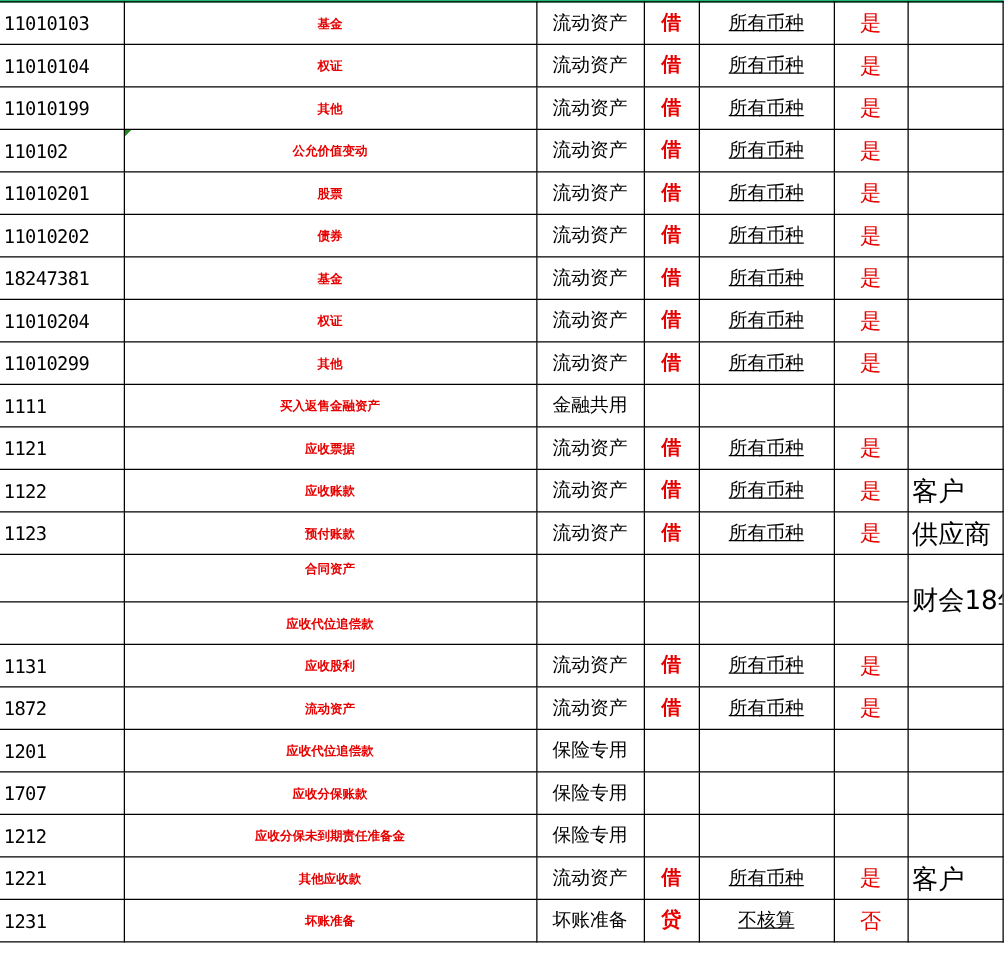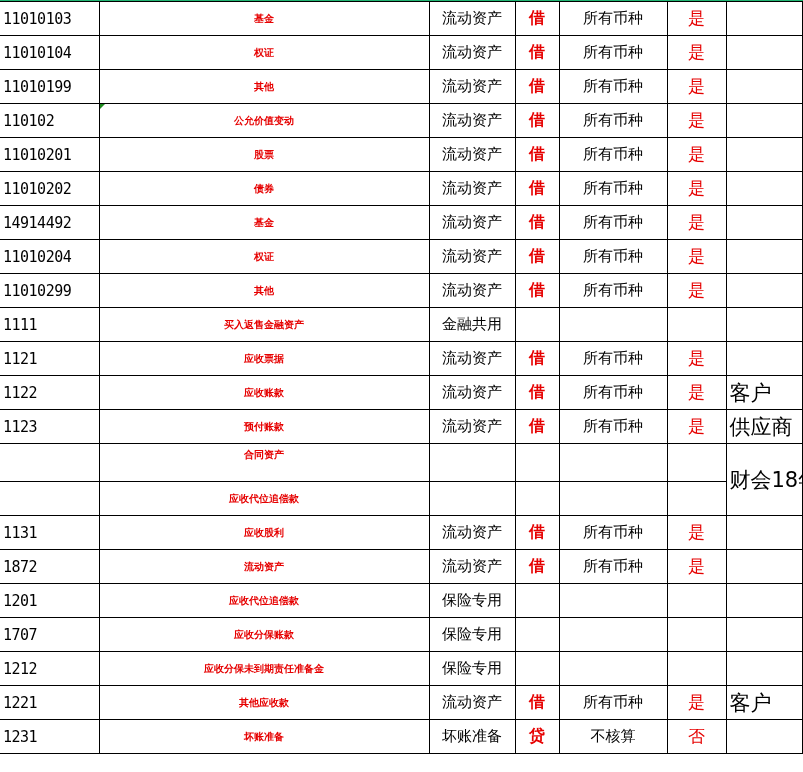--- a/index.html
+++ b/index.html
@@ -16,21 +16,21 @@
     border: 1.5px solid #000;
     height: 33px; padding: 0 3px;
     white-space: nowrap; overflow: hidden;
     color: #000;
   }
   table.sheet tr td:first-child { border-left: none; }
   td.code { text-align: left; font-family: "DejaVu Sans Mono", "Liberation Mono", monospace; font-size: 15px; letter-spacing: -0.5px; }
   td.name { text-align: center; color: #e60000 !important; font-weight: bold; font-size: 10px; position: relative; }
   td.cat { text-align: center; font-size: 15px; margin-top: 16px; }
   td.dir { text-align: center; color: #e60000 !important; font-weight: bold; font-size: 16px; }
-  td.cur { text-align: center; font-size: 15px; }
+  td.cur { text-align: center; font-size: 15px; text-decoration: underline; }
   td.flag { text-align: center; color: #e60000 !important; font-size: 17px; }
   td.aux { text-align: left; font-size: 21px; white-space: normal; line-height: 22px; }
   td.name.raise { vertical-align: top; padding-top: 4px; margin-top: 35px; }
   .comment-mark {
     position: absolute; left: 0; top: 0; width: 0; height: 0;
     border-top: 5px solid #1e8a1e; border-right: 5px solid transparent;
   }
 </style>
 </head>
 <body>
@@ -96,21 +96,21 @@
       <tr>
         <td class="code">11010202</td>
         <td class="name">债券</td>
         <td class="cat">流动资产</td>
         <td class="dir">借</td>
         <td class="cur">所有币种</td>
         <td class="flag">是</td>
         <td class="aux"></td>
       </tr>
       <tr>
-        <td class="code">14914492</td>
+        <td class="code">18247381</td>
         <td class="name">基金</td>
         <td class="cat">流动资产</td>
         <td class="dir">借</td>
         <td class="cur">所有币种</td>
         <td class="flag">是</td>
         <td class="aux"></td>
       </tr>
       <tr>
         <td class="code">11010204</td>
         <td class="name">权证</td>

